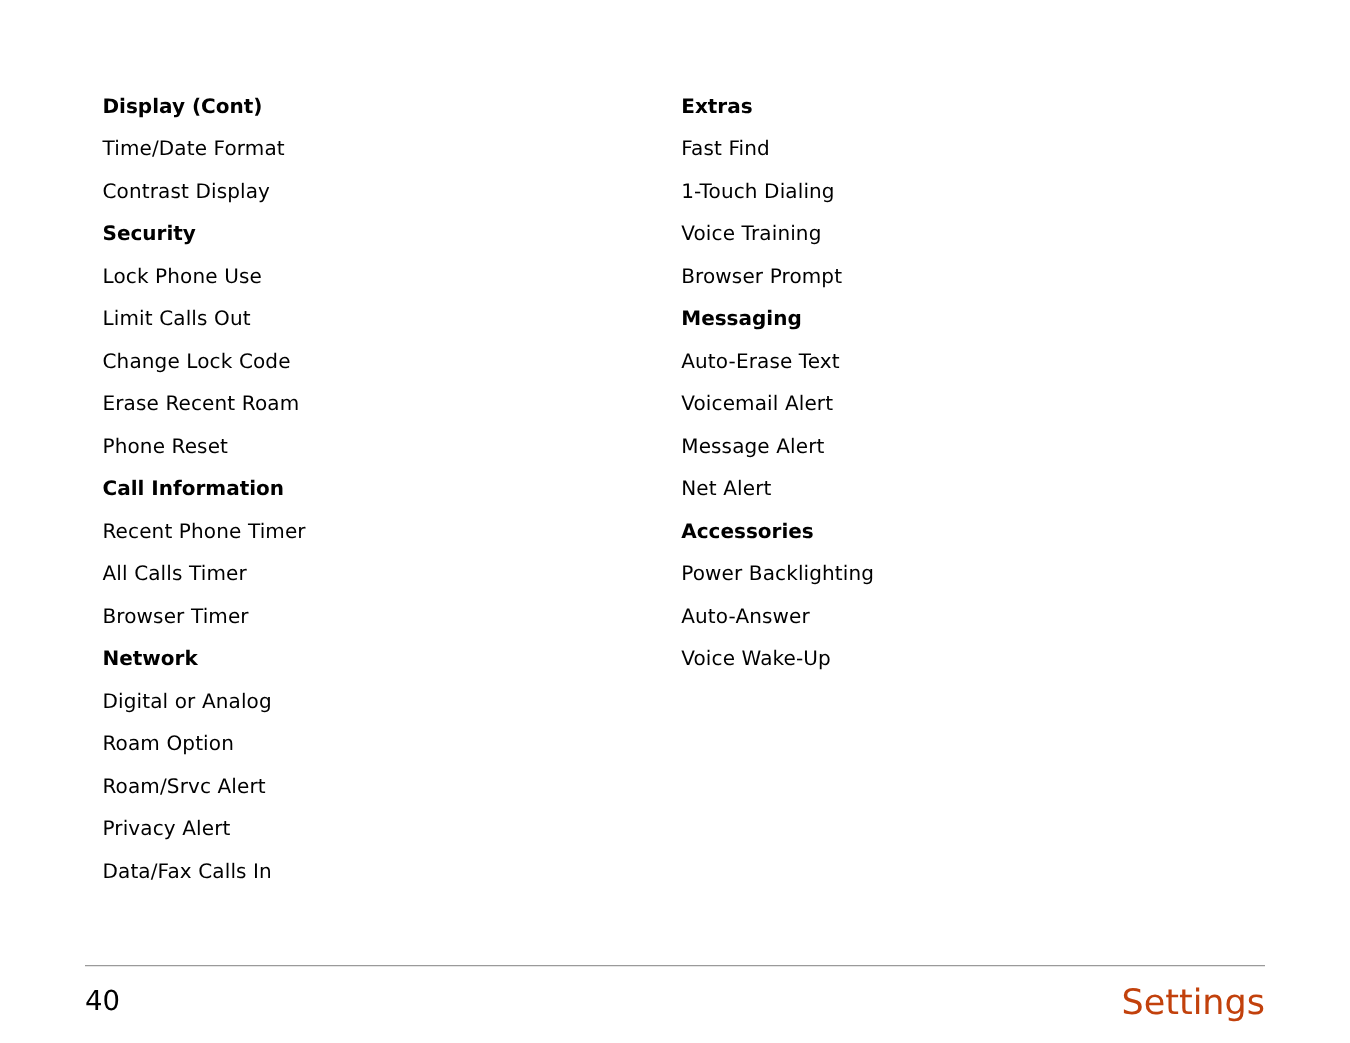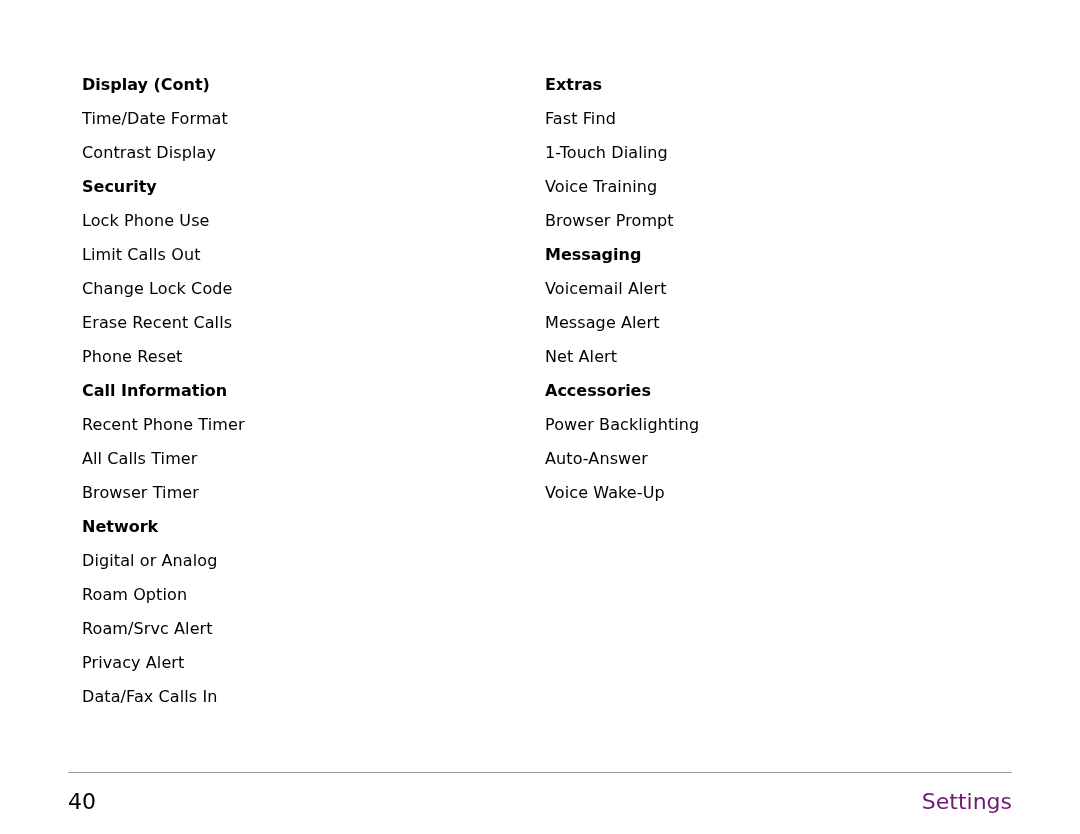--- a/index.html
+++ b/index.html
@@ -78,59 +78,60 @@
     justify-content: space-between;
   }
 
   .footer-page-number {
     font-size: 22px;
     line-height: 30px;
     color: #000000;
   }
 
   .footer-section-label {
-    font-size: 22px;
+    font-size: 28px;
     line-height: 30px;
-    color: #701a75;
+    color: #c2410c;
   }
 </style>
 </head>
 <body>
 
 <div class="page">
 
   <div class="columns">
     <div class="column" id="left-column">
         <div class="toc-line heading">Display (Cont)</div>
         <div class="toc-line item">Time/Date Format</div>
         <div class="toc-line item">Contrast Display</div>
         <div class="toc-line heading">Security</div>
         <div class="toc-line item">Lock Phone Use</div>
         <div class="toc-line item">Limit Calls Out</div>
         <div class="toc-line item">Change Lock Code</div>
-        <div class="toc-line item">Erase Recent Calls</div>
+        <div class="toc-line item">Erase Recent Roam</div>
         <div class="toc-line item">Phone Reset</div>
         <div class="toc-line heading">Call Information</div>
         <div class="toc-line item">Recent Phone Timer</div>
         <div class="toc-line item">All Calls Timer</div>
         <div class="toc-line item">Browser Timer</div>
         <div class="toc-line heading">Network</div>
         <div class="toc-line item">Digital or Analog</div>
         <div class="toc-line item">Roam Option</div>
         <div class="toc-line item">Roam/Srvc Alert</div>
         <div class="toc-line item">Privacy Alert</div>
         <div class="toc-line item">Data/Fax Calls In</div>
       </div>
     <div class="column" id="right-column">
         <div class="toc-line heading">Extras</div>
         <div class="toc-line item">Fast Find</div>
         <div class="toc-line item">1-Touch Dialing</div>
         <div class="toc-line item">Voice Training</div>
         <div class="toc-line item">Browser Prompt</div>
         <div class="toc-line heading">Messaging</div>
+        <div class="toc-line item">Auto-Erase Text</div>
         <div class="toc-line item">Voicemail Alert</div>
         <div class="toc-line item">Message Alert</div>
         <div class="toc-line item">Net Alert</div>
         <div class="toc-line heading">Accessories</div>
         <div class="toc-line item">Power Backlighting</div>
         <div class="toc-line item">Auto-Answer</div>
         <div class="toc-line item">Voice Wake-Up</div>
       </div>
   </div>
 

